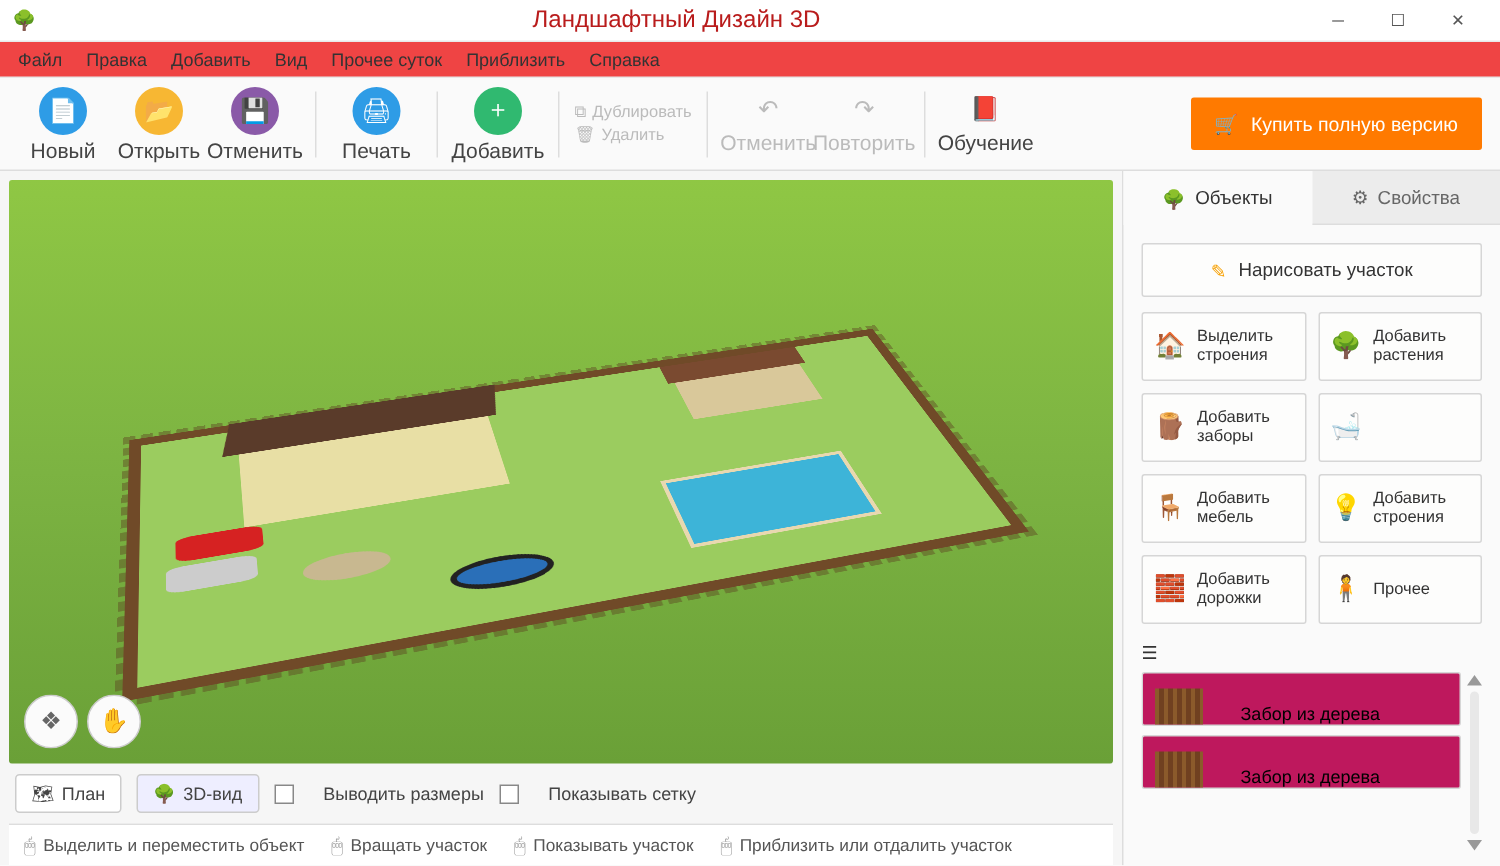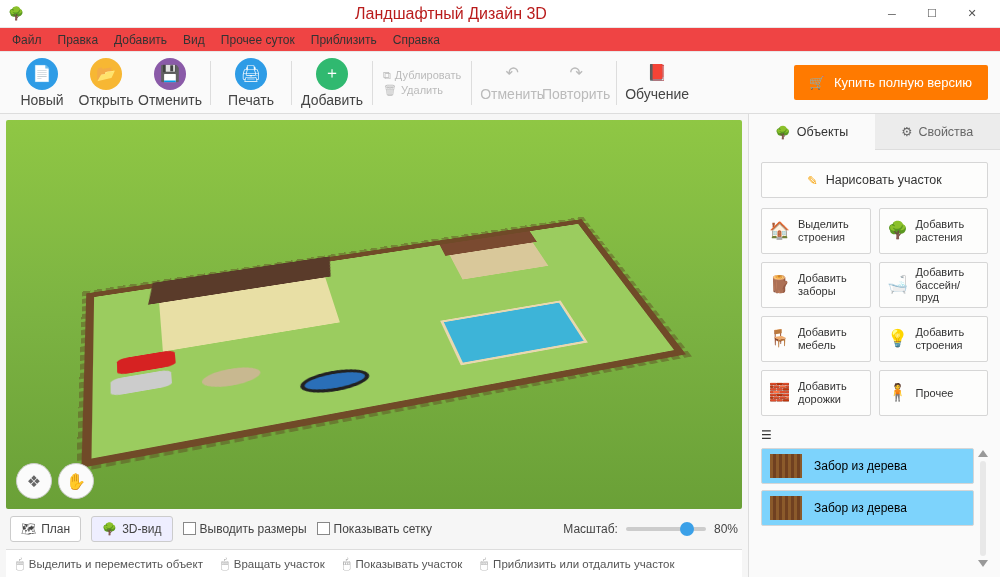--- a/index.html
+++ b/index.html
@@ -38,41 +38,41 @@
 .car1 { position:absolute; left:4%; top:46%; width:10%; height:10%; background:#d62222; border-radius:20%; }
 .car2 { position:absolute; left:3%; top:58%; width:10%; height:10%; background:#ccc; border-radius:20%; }
 .tramp { position:absolute; left:34%; bottom:12%; width:12%; height:12%; border-radius:50%; border:4px solid #222; background:#2a6fb8; }
 .fountain { position:absolute; left:18%; bottom:26%; width:10%; height:10%; border-radius:50%; background:#c8b890; }
 .vtools { position: absolute; left: 10px; bottom: 10px; display: flex; gap: 6px; }
 .vtools div { width: 36px; height: 36px; border-radius: 50%; background: #fbfbfb; border: 1px solid #ccc; display: flex; align-items: center; justify-content: center; font-size: 16px; color: #666; }
 
 .vbar { height: 32px; background: #f6f6f6; display: flex; align-items: center; gap: 10px; padding: 0 4px; font-size: 12px; color: #444; }
 .vbtn { height: 26px; padding: 0 10px; background: #fff; border: 1px solid #ccc; border-radius: 3px; display: flex; align-items: center; gap: 5px; }
 .vbtn.active { background: #eef; }
-.chk { display: flex; align-items: flex-start; gap: 4px; }
+.chk { display: flex; align-items: center; gap: 20px; }
 .chk .box { width: 13px; height: 13px; border: 1px solid #888; background: #fff; }
 .slider { width: 80px; height: 4px; background: #ccc; border-radius: 2px; position: relative; }
 .slider::after { content:''; position:absolute; right:12px; top:-5px; width:14px; height:14px; border-radius:50%; background:#3aa0e8; }
 
 .statusbar { height: 28px; background: #fff; border-top: 1px solid #ddd; display: flex; align-items: center; gap: 18px; padding: 0 10px; font-size: 11.5px; color: #555; }
 .statusbar div { display: flex; align-items: center; gap: 5px; }
 .sicon { color: #888; font-size: 13px; }
 
 .sidebar { width: 252px; background: #fafafa; border-left: 1px solid #ddd; display: flex; flex-direction: column; }
 .tabs { display: flex; height: 36px; }
 .tabs div { flex: 1; display: flex; align-items: center; justify-content: center; gap: 6px; font-size: 12.5px; font-weight: 500; border-bottom: 1px solid #ddd; cursor: default; background:#ececec; color:#666; }
 .tabs div.active { background: #fafafa; color:#333; border-bottom:none; }
 .drawbtn { margin: 12px 12px 10px; height: 36px; background: #fdfdfc; border: 1px solid #d6d6d6; border-radius: 2px; display: flex; align-items: center; justify-content: center; gap: 8px; font-size: 12.5px; color: #333; }
 .catgrid { display: grid; grid-template-columns: 1fr 1fr; gap: 8px; padding: 0 12px; }
 .cat { height: 46px; background: #fdfdfc; border: 1px solid #d6d6d6; border-radius: 2px; display: flex; align-items: center; gap: 7px; padding: 0 7px; font-size: 11px; color: #333; line-height: 1.15; }
 .cat .ci { width: 22px; height: 22px; flex-shrink: 0; display: flex; align-items: center; justify-content: center; font-size: 17px; }
 .listhdr { margin: 12px 12px 6px; font-size: 12px; color: #333; display: flex; align-items: center; gap: 6px; }
 .objlist { flex: 1; margin: 0 12px 8px; overflow: hidden; display:flex; }
 .objitems { flex:1; }
-.objitem { height: 36px; background: #7dd3fc; border: 1px solid #d6d6d6; border-radius: 2px; display: flex; align-items: center; gap: 12px; padding: 0 8px; font-size: 12px; margin-bottom: 6px; }
+.objitem { height: 36px; background: #be185d; border: 1px solid #d6d6d6; border-radius: 2px; display: flex; align-items: flex-end; gap: 25px; padding: 0 8px; font-size: 12px; margin-bottom: 6px; }
 .objitem .thumb { width: 32px; height: 24px; background: repeating-linear-gradient(90deg,#8b5a2b 0 3px,#704020 3px 6px); }
 .objscroll { width:14px; display:flex; flex-direction:column; align-items:center; justify-content:space-between; padding:2px 0 2px 4px;}
 .objscroll .arr { width: 0; height: 0; border-left: 5px solid transparent; border-right: 5px solid transparent; }
 .objscroll .up { border-bottom: 7px solid #999; }
 .objscroll .dn { border-top: 7px solid #999; }
 .objscroll .track { flex:1; width:6px; background:#e8e8e8; border-radius:3px; margin:4px 0; }
 </style>
 </head>
 <body>
 
@@ -179,25 +179,20 @@
           <span>3D-вид</span>
         </div>
       <div class="chk">
           <div class="box"></div>
           <span>Выводить размеры</span>
         </div>
       <div class="chk">
           <div class="box"></div>
           <span>Показывать сетку</span>
         </div>
-      <div style="margin-left:auto;display:flex;align-items:center;gap:8px">
-        <span>Масштаб:</span>
-        <div class="slider"></div>
-        <span>80%</span>
-      </div>
     </div>
     <div class="statusbar">
       <div>
           <span class="sicon">🖱</span>
           <span>Выделить и переместить объект</span>
         </div>
       <div>
           <span class="sicon">🖱</span>
           <span>Вращать участок</span>
         </div>
@@ -235,21 +230,20 @@
       <div class="cat">
           <div class="ci">🌳</div>
           <span>Добавить растения</span>
         </div>
       <div class="cat">
           <div class="ci">🪵</div>
           <span>Добавить заборы</span>
         </div>
       <div class="cat">
           <div class="ci">🛁</div>
-          <span>Добавить бассейн/пруд</span>
         </div>
       <div class="cat">
           <div class="ci">🪑</div>
           <span>Добавить мебель</span>
         </div>
       <div class="cat">
           <div class="ci">💡</div>
           <span>Добавить строения</span>
         </div>
       <div class="cat">

